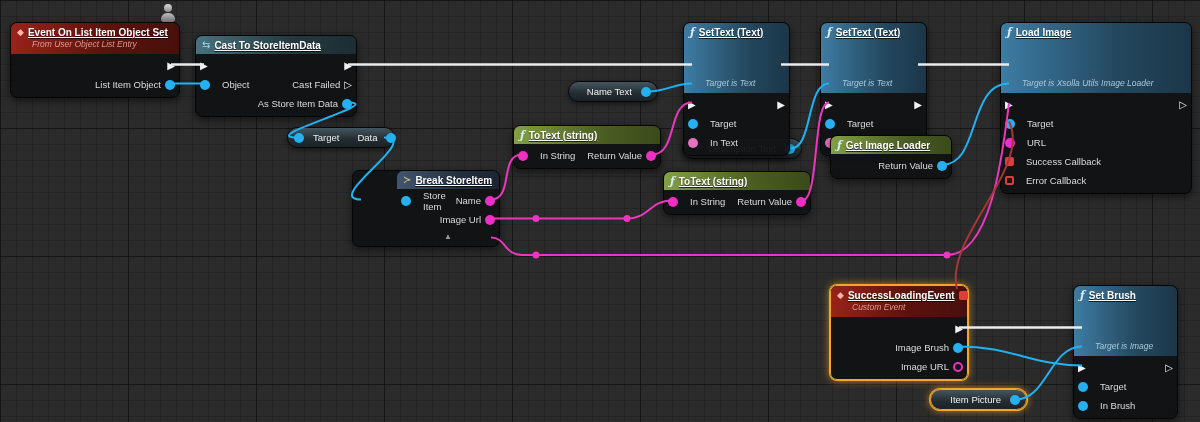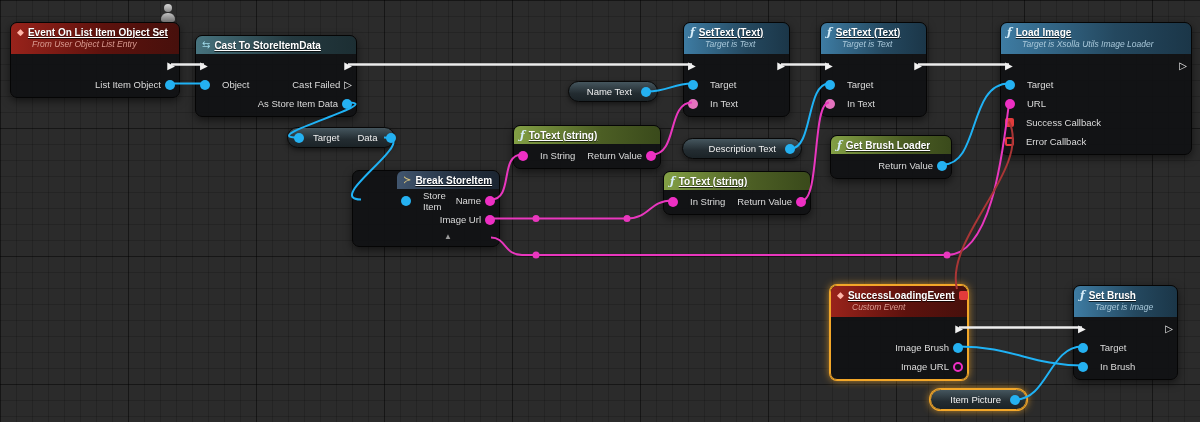--- a/index.html
+++ b/index.html
@@ -32,21 +32,21 @@
 
   .hdr { border-radius: 6px 6px 0 0; padding: 2px 6px; }
   .hdr.with-sub { padding-bottom: 4px; }
   .title-row { display: flex; align-items: center; gap: 4px; height: 14px; }
   .node-title { font-weight: bold; font-size: 10px; color: #fff; white-space: nowrap; text-shadow: 0 1px 1px rgba(0,0,0,0.7); text-decoration: underline; }
   .node-sub { font-style: italic; font-size: 8.5px; padding-left: 15px; height: 11px; line-height: 11px; white-space: nowrap; }
 
   .hdr-event { background: linear-gradient(90deg, #99231b, #5d120d 55%, #47100c); }
   .sub-event { color: #d99a90; }
   .hdr-fn    { background: linear-gradient(90deg, #3e7ca3, #24485f 60%, #1b3648); }
-  .sub-fn    { color: #a9c8da; }
+  .sub-fn    { color: #a9c8da; margin-top: 39px; }
   .hdr-pure  { background: linear-gradient(90deg, #83a045, #4c5e24 60%, #3a4a1b); }
   .hdr-cast  { background: linear-gradient(90deg, #47737e, #24393f 60%, #1c2e33); }
   .hdr-break { background: linear-gradient(90deg, #41566f, #232f3f 60%, #1b2531); }
 
   .icon { font-size: 10px; line-height: 1; flex: none; }
   .icon-event { color: #ffb6a8; font-size: 9px; }
   .icon-fn   { font-family: "DejaVu Serif", serif; font-style: italic; font-weight: bold; color: #d6ecf8; font-size: 11px; }
   .icon-cast { color: #9fd9e9; }
   .icon-break{ color: #d9c37c; }
 
@@ -302,21 +302,21 @@
           <span>In Text</span>
         </span>
       </div>
     </div>
   </div>
 
   <div class="node" style="left:830px; top:135px; width:122px;">
     <div class="hdr hdr-pure">
       <div class="title-row">
         <span class="icon icon-fn">ƒ</span>
-        <span class="node-title">Get Brush Loader</span>
+        <span class="node-title">Get Image Loader</span>
       </div>
     </div>
     <div class="body">
       <div class="row">
         <span class="r">
           <span>Return Value</span>
           <span class="pin c-obj"></span>
         </span>
       </div>
     </div>

